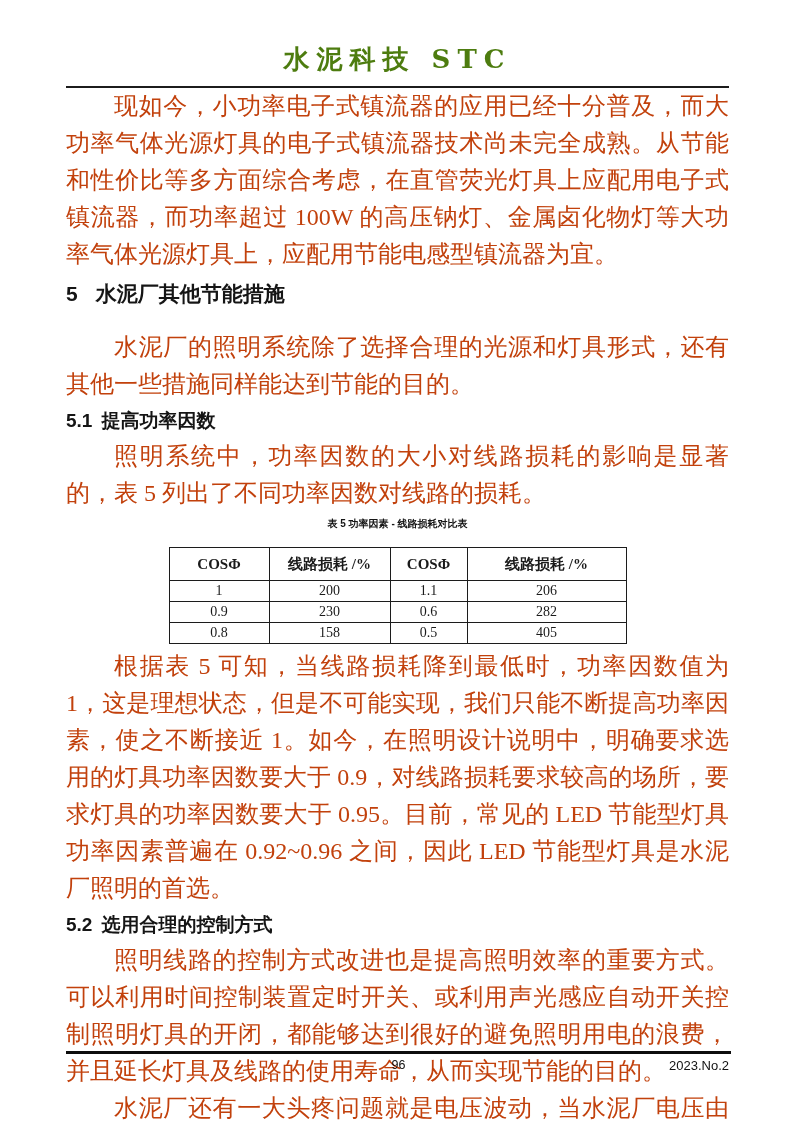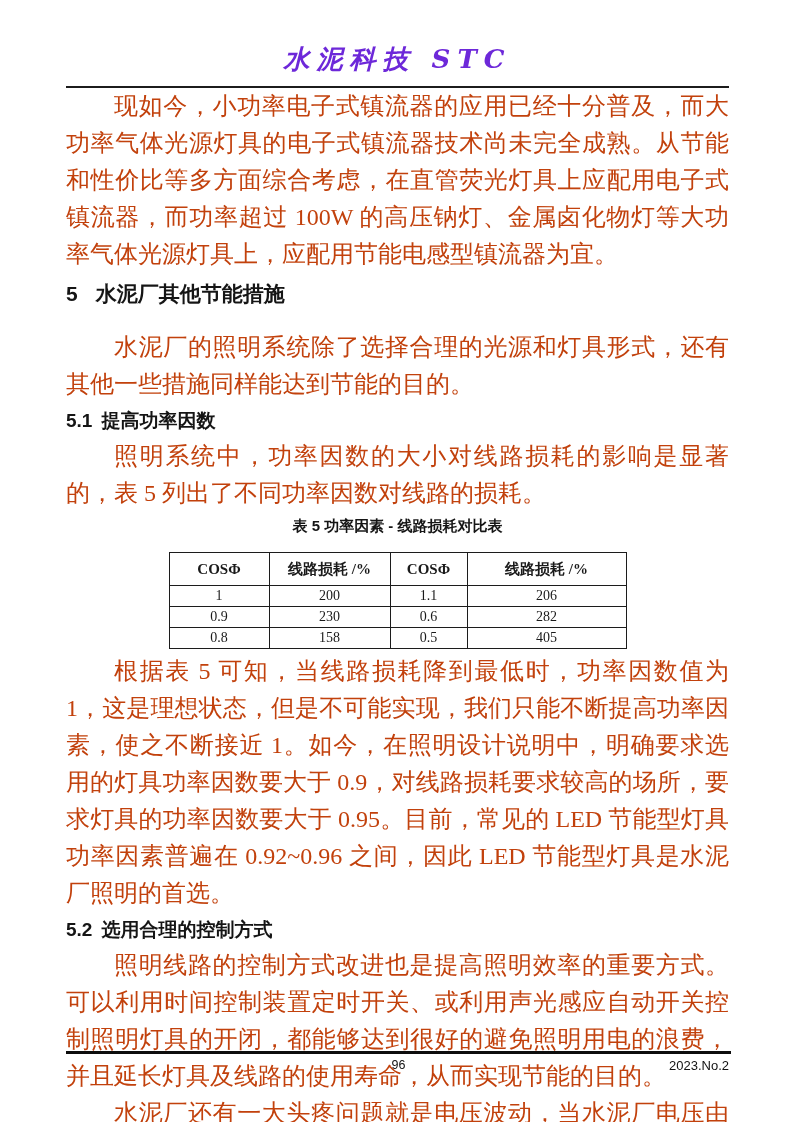--- a/index.html
+++ b/index.html
@@ -17,25 +17,24 @@
   
   .page-header {
     margin: 0 64px 0 66px;
     padding-top: 42px;
     padding-bottom: 9px;
     border-bottom: 2px solid #1c1c1c;
     text-align: center;
   }
   .journal-title {
     font-family: "DejaVu Serif", "Liberation Serif", serif;
-    font-style: italic;
     font-weight: bold;
     font-size: 26px;
     letter-spacing: 7px;
-    color: #6d28d9;
+    color: #4d7c0f;
   }
 
   
   .content { margin: 0 64px 0 66px; }
 
   p.body-par {
     font-size: 24px;
     line-height: 37px;
     text-indent: 2em;
     text-align: justify;
@@ -59,21 +58,21 @@
     line-height: 26px;
     margin: 5px 0 4px 0;
     color: #151515;
   }
   .h-sub .sec-num { display: inline-block; margin-right: 9px; }
 
   
   .table-caption {
     font-family: "Liberation Sans", "DejaVu Sans", sans-serif;
     font-weight: bold;
-    font-size: 15px;
+    font-size: 10px;
     text-align: center;
     margin: 5px 0 6px 0;
     color: #151515;
   }
   table.data-table {
     border-collapse: collapse;
     margin: 16px auto 4px auto;
     width: 457px;
     table-layout: fixed;
   }

